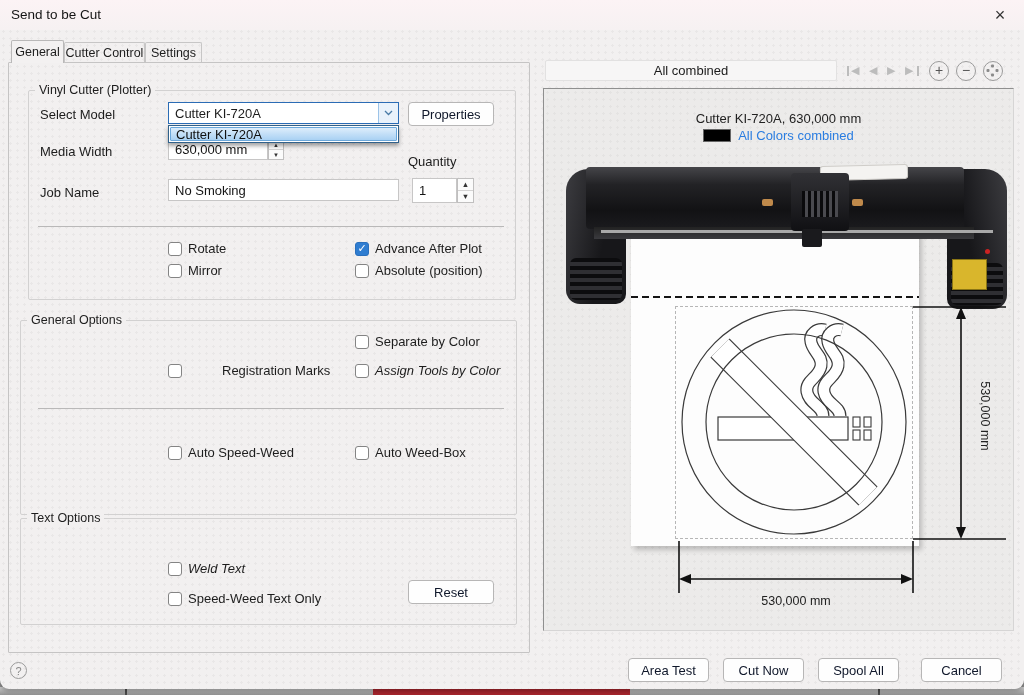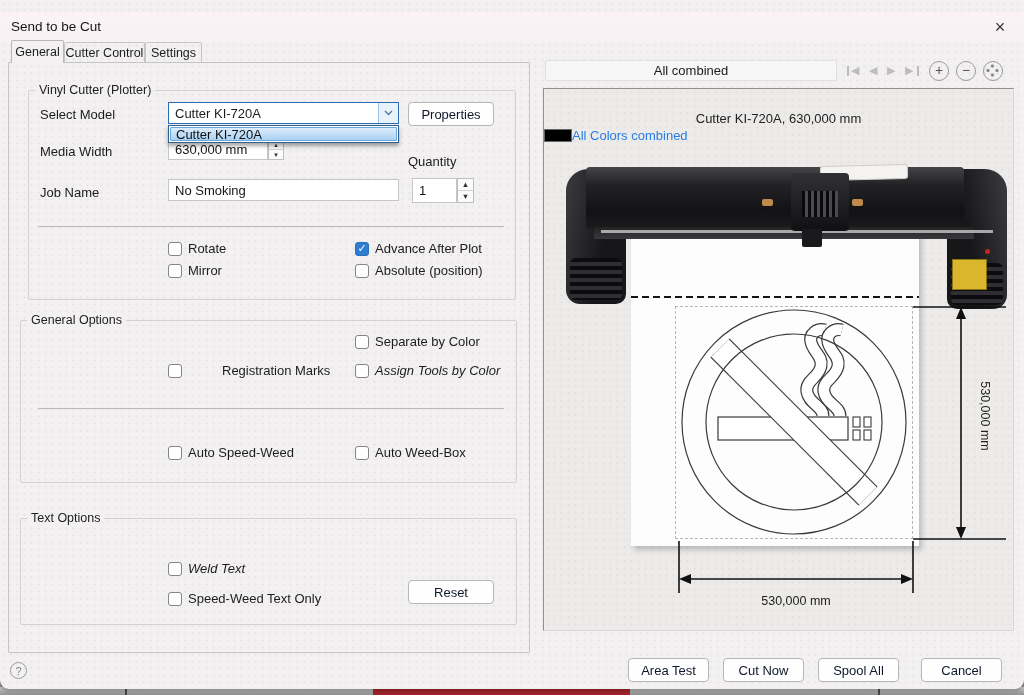--- a/index.html
+++ b/index.html
@@ -8,35 +8,35 @@
 
   
   #understrip { position:absolute; left:0; top:687px; width:1024px; height:8px; background:linear-gradient(#cfcfcf,#939393); }
   #understrip .red { position:absolute; left:373px; top:2px; width:257px; height:6px; background:#a5242c; }
   #understrip .tick1 { position:absolute; left:125px; top:2px; width:2px; height:6px; background:#4a4a4a; }
   #understrip .tick2 { position:absolute; left:878px; top:2px; width:2px; height:6px; background:#4a4a4a; }
 
   
   #dialog { position:absolute; left:0; top:0; width:1024px; height:689px; background:#f2f0f0; border-radius:0 0 9px 9px; box-shadow:0 2px 5px rgba(0,0,0,.3);
     background-image:radial-gradient(circle, rgba(0,0,0,.04) 1px, transparent 1.2px); background-size:7px 7px; }
-  #titlebar { position:absolute; left:0; top:0; width:100%; height:30px; background:linear-gradient(#fcf3f5,#f6f1f2); border-radius:0;margin-top:12px; }
+  #titlebar { position:absolute; left:0; top:0; width:100%; height:30px; background:linear-gradient(#fcf3f5,#f6f1f2); border-radius:0; }
   #title { position:absolute; left:11px; top:7px; font-size:13.5px; color:#141414; }
   #close-btn { position:absolute; right:12px; top:4px; width:24px; height:24px; font-size:18px; color:#333; text-align:center; line-height:23px; cursor:default; }
 
   
   .tab { position:absolute; text-align:center; font-size:12.5px; color:#1d1d1d; }
   #tab-general { left:11px; top:40px; width:53px; height:23px; line-height:22px; background:#f3f1f1; border:1px solid #b9b8b8; border-bottom:none; border-radius:2px 2px 0 0; z-index:6; }
   #tab-cutter  { left:64px; top:42px; width:81px; height:21px; line-height:20px; border:1px solid #c7c6c6; border-bottom:none; border-radius:2px 2px 0 0; }
   #tab-settings{ left:145px; top:42px; width:57px; height:21px; line-height:20px; border:1px solid #c7c6c6; border-bottom:none; border-radius:2px 2px 0 0; }
   #page { position:absolute; left:8px; top:62px; width:522px; height:591px; border:1px solid #c5c4c4; border-radius:1px; }
 
   
   .group { position:absolute; border:1px solid #d2d1d1; border-radius:2px; }
   #group-vinyl { left:28px; top:90px; width:488px; height:210px; }
-  #group-general { left:20px; top:320px; width:497px; height:163px; }
+  #group-general { left:20px; top:320px; width:497px; height:195px; }
   #group-text { left:20px; top:518px; width:497px; height:107px; }
   .group-label { position:absolute; top:-8px; left:6px; background:#f2f0f0; padding:0 4px; font-size:12.5px; color:#1d1d1d; white-space:nowrap; }
   .divider { position:absolute; height:1px; background:#b9b8b8; }
   #div-g1 { left:38px; top:226px; width:466px; }
   #div-g2 { left:38px; top:408px; width:466px; }
 
   .field-label { position:absolute; font-size:13px; color:#1c1c1c; white-space:nowrap; }
 
   
   #combo { position:absolute; left:168px; top:102px; width:231px; height:22px; background:#fff; border:1px solid #2b6cb5; display:flex; align-items:center; }
@@ -77,21 +77,21 @@
   #combined-bar { position:absolute; left:545px; top:60px; width:292px; height:21px; background:#f7f6f6; border:1px solid #e2e1e1; border-radius:2px; text-align:center; line-height:20px; font-size:13px; color:#1a1a1a; }
   .navglyph { position:absolute; top:64px; font-size:11px; color:#bcbcbc; }
   .navbar { position:absolute; top:66px; width:1.5px; height:10px; background:#bcbcbc; }
   .circle-btn { position:absolute; top:61px; width:20px; height:20px; border:1.5px solid #9b9b9b; border-radius:50%; color:#555; text-align:center; line-height:17px; font-size:14px; }
   #fit-btn { position:absolute; top:61px; width:20px; height:20px; border:1.5px solid #9b9b9b; border-radius:50%; }
   #fit-dots { position:absolute; left:7px; top:7px; width:3px; height:3px; background:transparent; box-shadow:0 -4.5px 0 #8a8a8a, 0 4.5px 0 #8a8a8a, -4.5px 0 0 #8a8a8a, 4.5px 0 0 #8a8a8a; border-radius:1px; }
 
   #preview { position:absolute; left:543px; top:88px; width:471px; height:543px; background:#ecebea; border-top:1px solid #8f8f8f; border-left:1px solid #8f8f8f; border-right:1px solid #d6d5d5; border-bottom:1px solid #d6d5d5;
     background-image:radial-gradient(circle, rgba(0,0,0,.035) 1px, transparent 1.2px); background-size:7px 7px; overflow:hidden; }
   #preview-title { position:absolute; left:0; top:22px; width:100%; text-align:center; font-size:13px; color:#222; }
-  #color-row { position:absolute; left:0; top:39px; width:100%; display:flex; align-items:center; justify-content:flex-start; }
+  #color-row { position:absolute; left:0; top:39px; width:100%; display:flex; align-items:center; justify-content:center; gap:7px; }
   #swatch { width:28px; height:13px; border:1px solid #666; }
   #all-colors { font-size:13px; color:#2a7de1; }
 
   
   .foot { position:absolute; background:linear-gradient(100deg,#3c3c40 0%,#17171a 60%); border-radius:22px 8px 10px 14px; }
   #foot-l { left:22px; top:80px; width:60px; height:135px; }
   #foot-r { left:403px; top:80px; width:60px; height:140px; border-radius:8px 22px 14px 10px; background:linear-gradient(260deg,#3c3c40 0%,#17171a 60%); }
   .foot .ridges { position:absolute; left:4px; right:4px; bottom:4px; height:42px; background:repeating-linear-gradient(180deg,#0c0c0e 0 4px,#2f2f33 4px 8px); border-radius:6px; }
   #beam { position:absolute; left:42px; top:78px; width:378px; height:62px; background:linear-gradient(#454549 0%, #232326 28%, #121214 70%, #1b1b1e 100%); border-radius:4px; }
   #beam-rail { position:absolute; left:57px; top:141px; width:392px; height:3px; background:#a9a9a9; }

